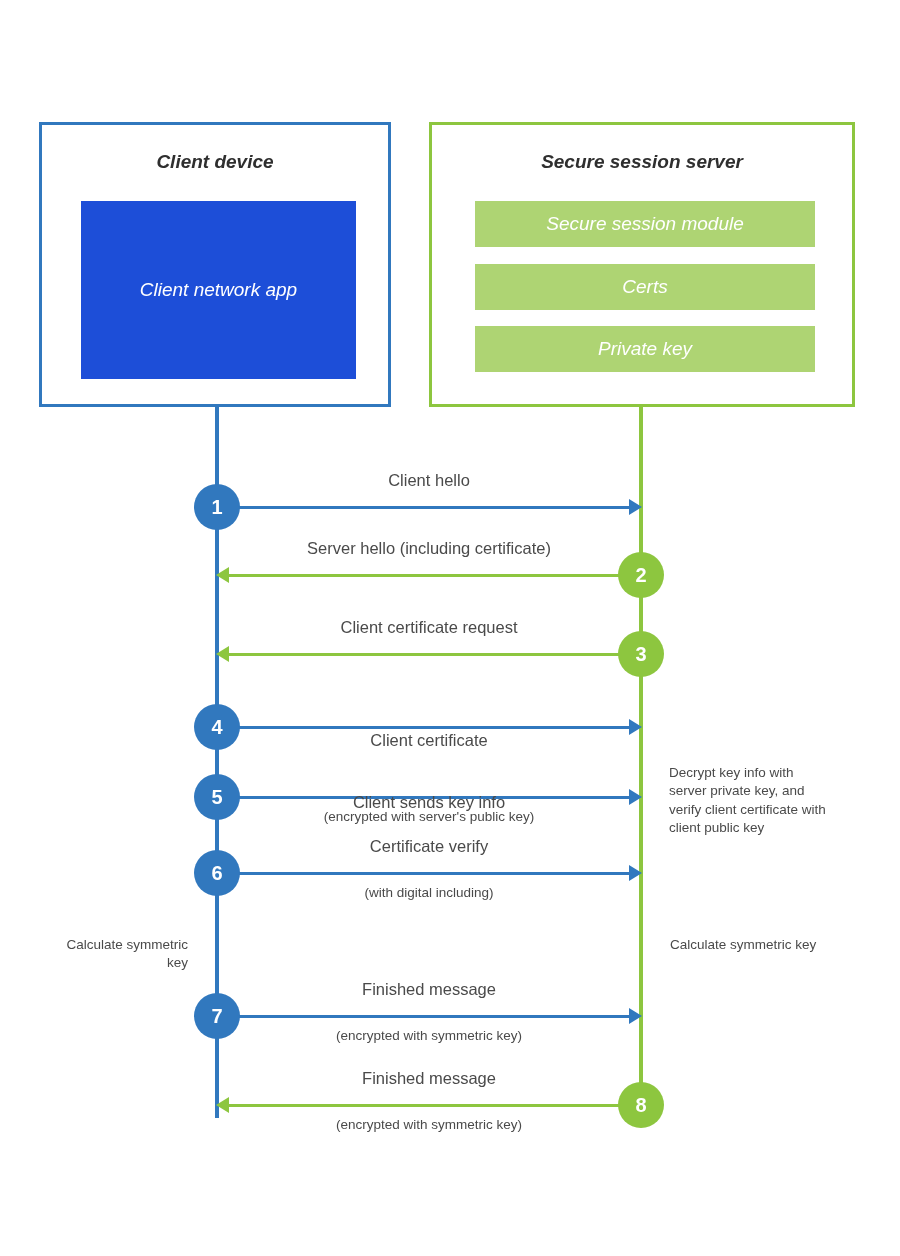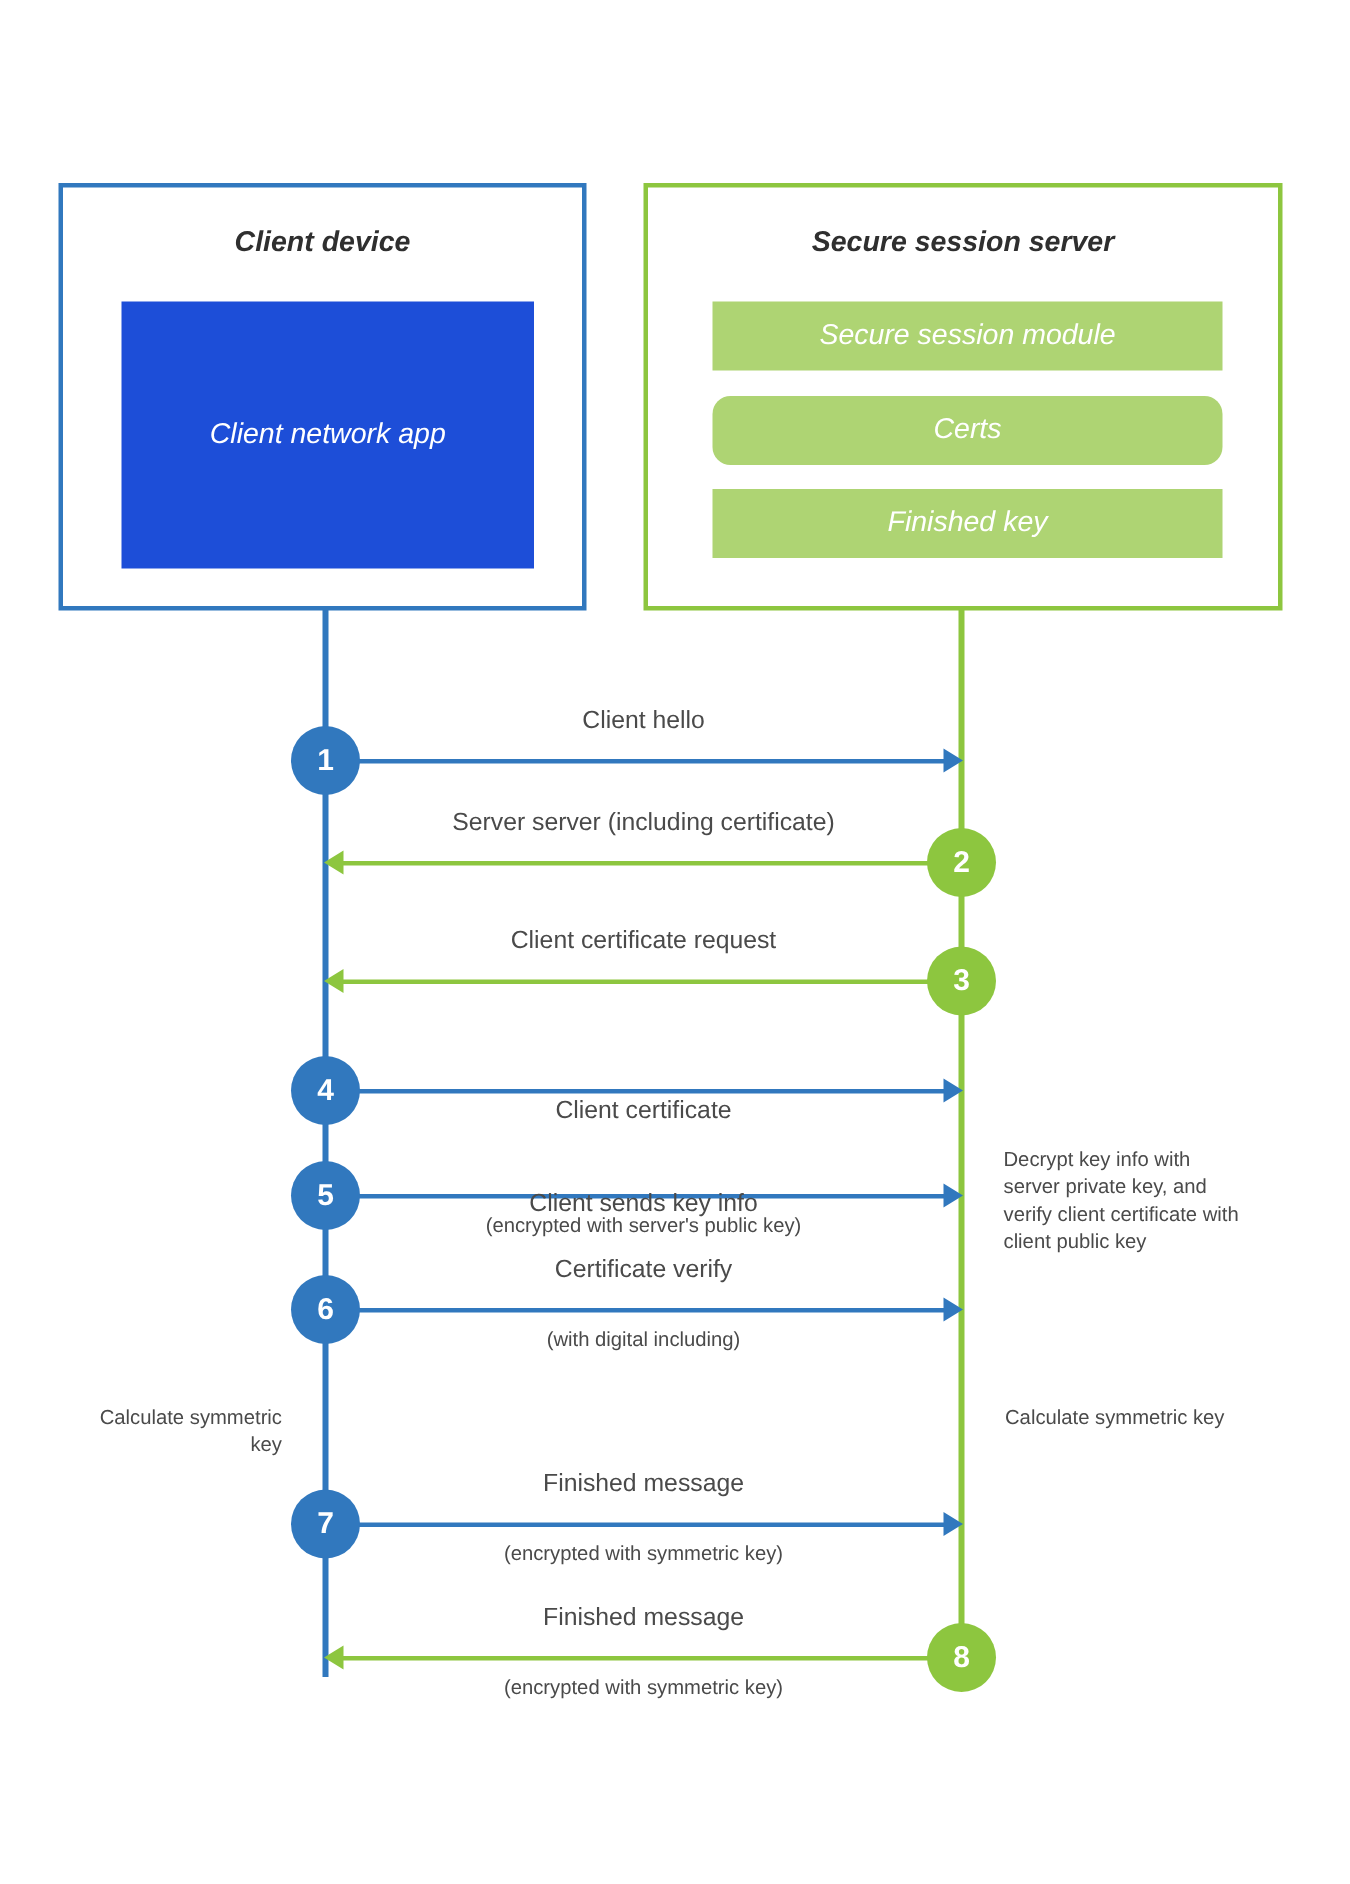--- a/index.html
+++ b/index.html
@@ -34,21 +34,21 @@
     position:absolute; box-sizing:border-box;
     display:flex; align-items:center; justify-content:center;
     color:#ffffff; font-size:19px; font-weight:400; text-align:center; line-height:1.28;
   }
   .client-app{
     left:39px; top:76px; width:275px; height:178px;
     background:#1d4ed8;
   }
   .srv-block{ left:43px; width:340px; height:46px; background:#aed473; }
   .srv-block.b0{ top:76px; }
-  .srv-block.b1{ top:139px;border-radius:12px; }
+  .srv-block.b1{ top:139px; }
   .srv-block.b2{ top:201px; }
 
   
   .lifeline{ position:absolute; width:4px; }
   .lifeline.client{ left:215px; top:406px; height:712px; background:#3178be; }
   .lifeline.server{ left:639px; top:406px; height:700px; background:#8dc63f; }
 
   
   .msg{ position:absolute; height:0; }
 
@@ -100,37 +100,37 @@
 
   <div class="actor-box client">
     <div class="actor-title">Client device</div>
     <div class="inner-block client-app">Client network app</div>
   </div>
 
   <div class="actor-box server">
     <div class="actor-title">Secure session server</div>
     <div class="inner-block srv-block b0">Secure session module</div>
     <div class="inner-block srv-block b1">Certs</div>
-    <div class="inner-block srv-block b2">Finished key</div>
+    <div class="inner-block srv-block b2">Private key</div>
   </div>
 
   <div class="lifeline client"></div>
   <div class="lifeline server"></div>
 
   <div id="messages-layer">
       <div class="msg" style="left: 0px; top: 507px; width: 900px;">
         <div class="msg-line blue" style="left: 217px; width: 413px;"></div>
         <div class="arrowhead right blue" style="left: 629px;"></div>
         <div class="msg-label" style="left: 429px;">Client hello</div>
         <div class="step-badge blue" style="left: 217px; top: 0px;">1</div>
       </div>
       <div class="msg" style="left: 0px; top: 575px; width: 900px;">
         <div class="msg-line green" style="left: 228px; width: 413px;"></div>
         <div class="arrowhead left green" style="left: 216px;"></div>
-        <div class="msg-label" style="left: 429px;">Server server (including certificate)</div>
+        <div class="msg-label" style="left: 429px;">Server hello (including certificate)</div>
         <div class="step-badge green" style="left: 641px; top: 0px;">2</div>
       </div>
       <div class="msg" style="left: 0px; top: 654px; width: 900px;">
         <div class="msg-line green" style="left: 228px; width: 413px;"></div>
         <div class="arrowhead left green" style="left: 216px;"></div>
         <div class="msg-label" style="left: 429px;">Client certificate request</div>
         <div class="step-badge green" style="left: 641px; top: 0px;">3</div>
       </div>
       <div class="msg" style="left: 0px; top: 727px; width: 900px;">
         <div class="msg-line blue" style="left: 217px; width: 413px;"></div>

